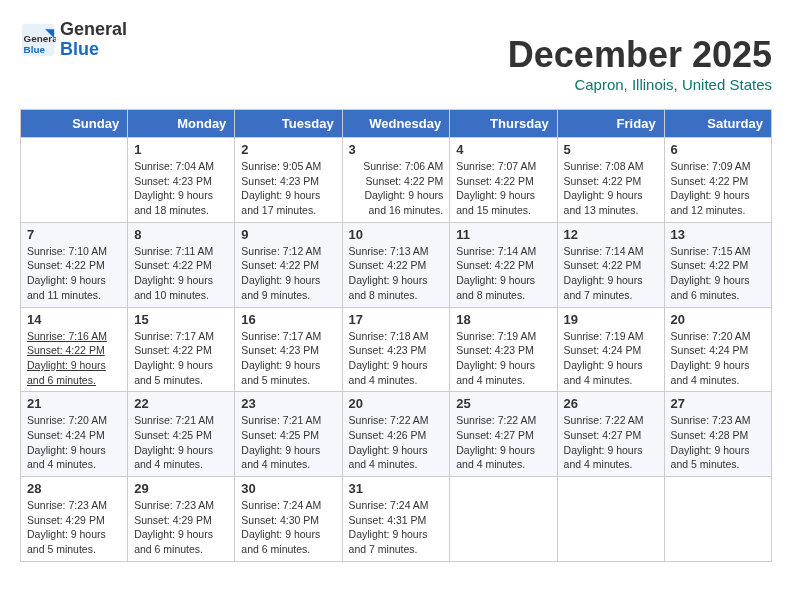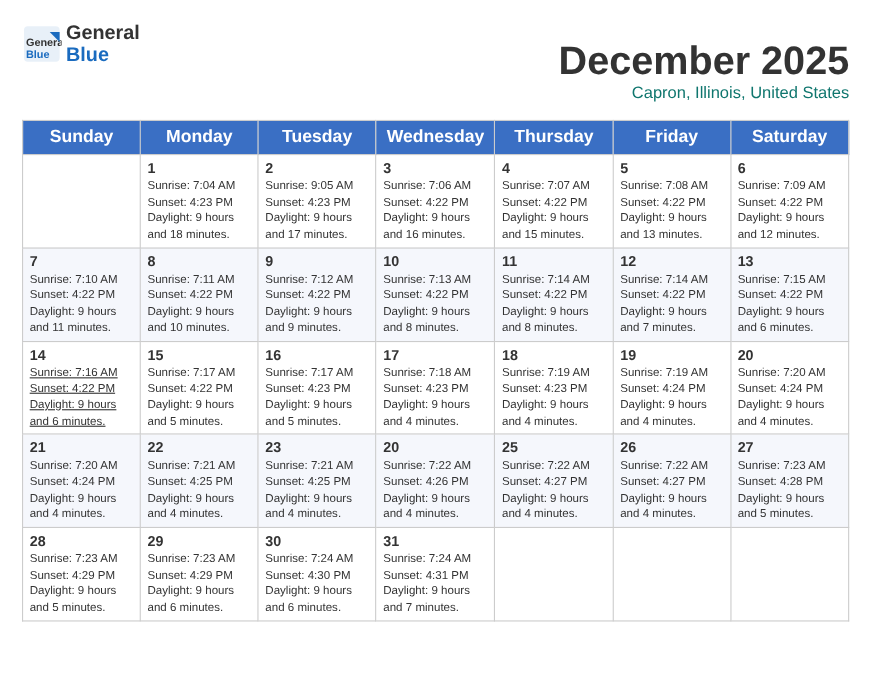--- a/index.html
+++ b/index.html
@@ -49,23 +49,23 @@
       color: #0f766e;
     }
     .calendar {
       width: 100%;
       border-collapse: collapse;
       border: 1px solid #ccc;
     }
     .calendar th {
       background-color: #3a6fc4;
       color: #fff;
-      text-align: center;
+      text-align: right;
       padding: 6px 8px;
-      font-size: 16px;
+      font-size: 13px;
       font-weight: bold;
       border: 1px solid #ccc;
     }
     .calendar td {
       border: 1px solid #ccc;
       vertical-align: top;
       padding: 4px 6px;
       width: 108px;
       min-height: 85px;
       font-size: 11px;
@@ -138,21 +138,21 @@
         </td>
         <td>
           <div class="day-number">2</div>
           <div class="day-info" style="white-space: pre-line;">Sunrise: 9:05 AM
 Sunset: 4:23 PM
 Daylight: 9 hours
 and 17 minutes.</div>
         </td>
         <td>
           <div class="day-number">3</div>
-          <div class="day-info" style="white-space: pre-line;">Sunrise: 7:06 AM
+          <div class="day-info" style="white-space: pre-line; text-align: right;">Sunrise: 7:06 AM
 Sunset: 4:22 PM
 Daylight: 9 hours
 and 16 minutes.</div>
         </td>
         <td>
           <div class="day-number">4</div>
           <div class="day-info" style="white-space: pre-line;">Sunrise: 7:07 AM
 Sunset: 4:22 PM
 Daylight: 9 hours
 and 15 minutes.</div>

